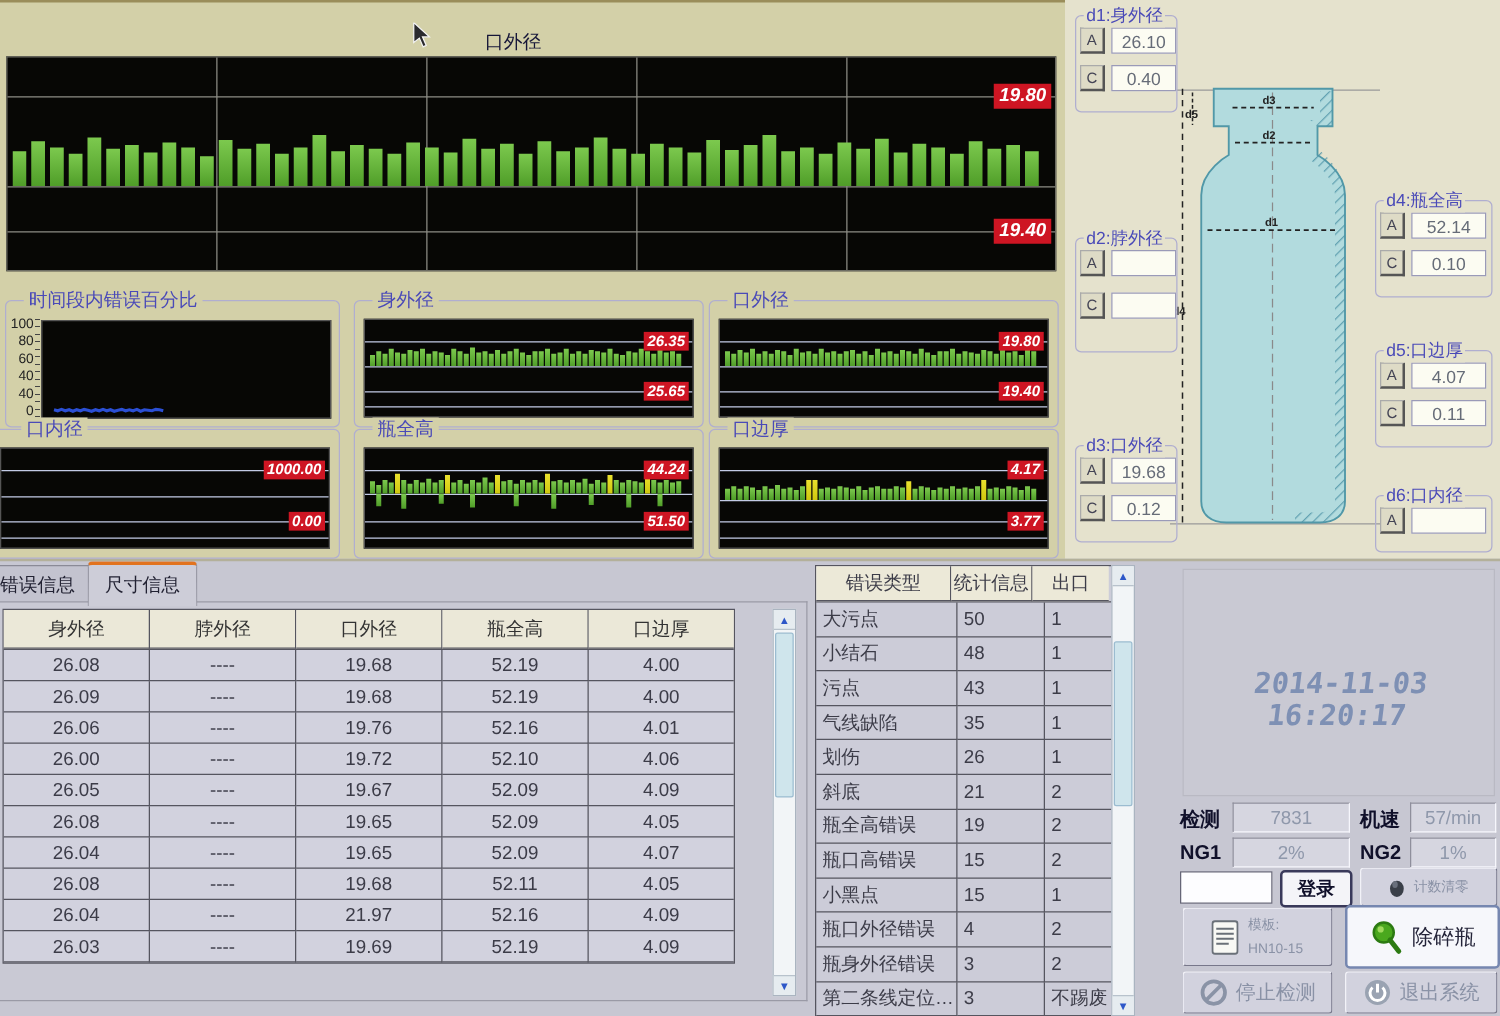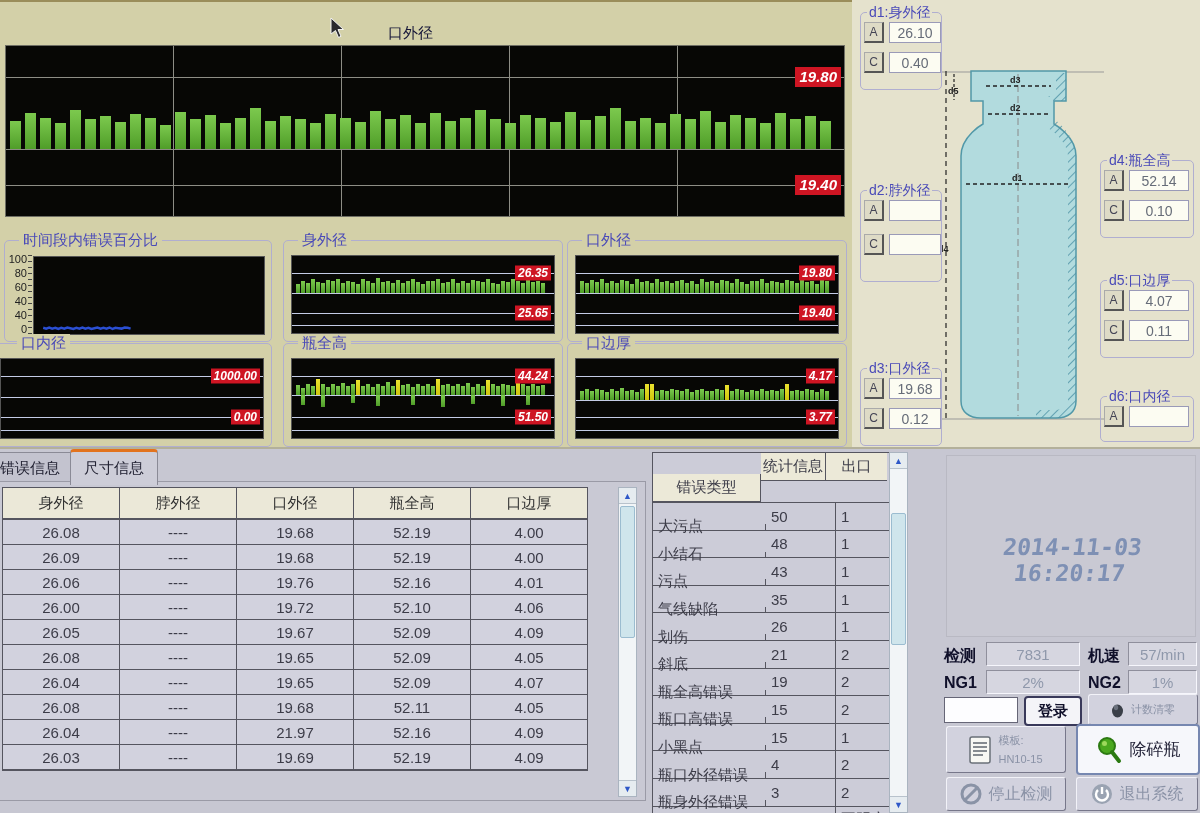--- a/index.html
+++ b/index.html
@@ -53,21 +53,21 @@
   .tabpanel{position:absolute;left:0;top:481px;width:645px;height:318px;background:#c9c9d4;border:1px solid #9a9aa6;border-left:none;}
   .dtable{position:absolute;left:2px;top:487px;border:1px solid #55555f;background:#d2d2de;}
   .dt-row{display:flex;height:25px;}
   .dt-cell{width:116px;border-right:1px solid #55555f;border-bottom:1px solid #55555f;display:flex;align-items:center;justify-content:center;font-size:15px;color:#3c3c48;}
   .dt-cell:last-child{border-right:none;}
   .dt-h{height:30px;background:#ebe8d8;font-size:15px;color:#333;}
   .dt-head{display:flex;border-bottom:1px solid #55555f;}
   .etable{position:absolute;left:652px;top:452px;border:1px solid #55555f;background:#ccccd8;}
   .et-row{display:flex;height:27.6px;}
   .et-cell{border-right:1px solid #55555f;border-bottom:1px solid #55555f;display:flex;align-items:center;font-size:15px;color:#3c3c48;padding-left:5px;}
-  .et-c0{width:107px;margin-top:21px;} .et-c1{width:64px;} .et-c2{width:61px;border-right:none;}
+  .et-c0{width:107px;} .et-c1{width:64px;} .et-c2{width:61px;border-right:none;}
   .et-h{height:27px;background:#ece9d8;justify-content:center;padding-left:0;}
   .et-head{display:flex;border-bottom:1px solid #55555f;}
 
   
   .vscroll{position:absolute;width:17px;background:#f2f5f7;border:1px solid #aab4c0;}
   .sarrow{position:absolute;left:0;right:0;height:15px;display:flex;align-items:center;justify-content:center;font-size:9px;color:#2e57c8;background:#e6ecf0;}
   .sarrow.up{top:0;border-bottom:1px solid #b8c2cc;} .sarrow.down{bottom:0;border-top:1px solid #b8c2cc;}
   .sthumb{position:absolute;left:1px;right:1px;background:#cfe5ec;border:1px solid #9bbcd0;border-radius:2px;}
 
   
@@ -539,21 +539,21 @@
     <div class="dg-label">d2:脖外径</div>
     <div class="dg-row">
         <span class="dg-key">A</span>
         <span class="dg-val"></span>
       </div>
     <div class="dg-row" style="margin-top:13px">
         <span class="dg-key">C</span>
         <span class="dg-val"></span>
       </div>
   </div>
-  <div class="dgroup" style="left:860px;top:368px">
+  <div class="dgroup" style="left:860px;top:356px">
     <div class="dg-label">d3:口外径</div>
     <div class="dg-row">
         <span class="dg-key">A</span>
         <span class="dg-val">19.68</span>
       </div>
     <div class="dg-row">
         <span class="dg-key">C</span>
         <span class="dg-val">0.12</span>
       </div>
   </div>

